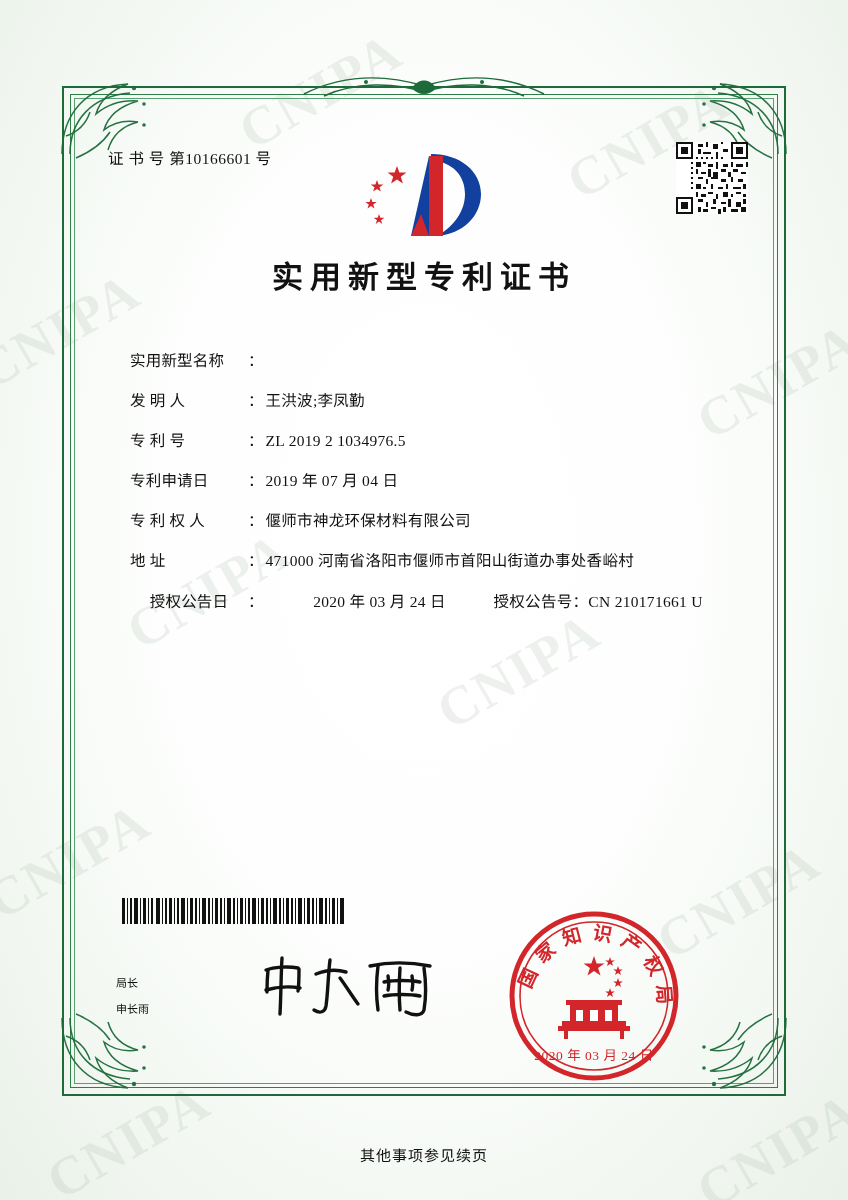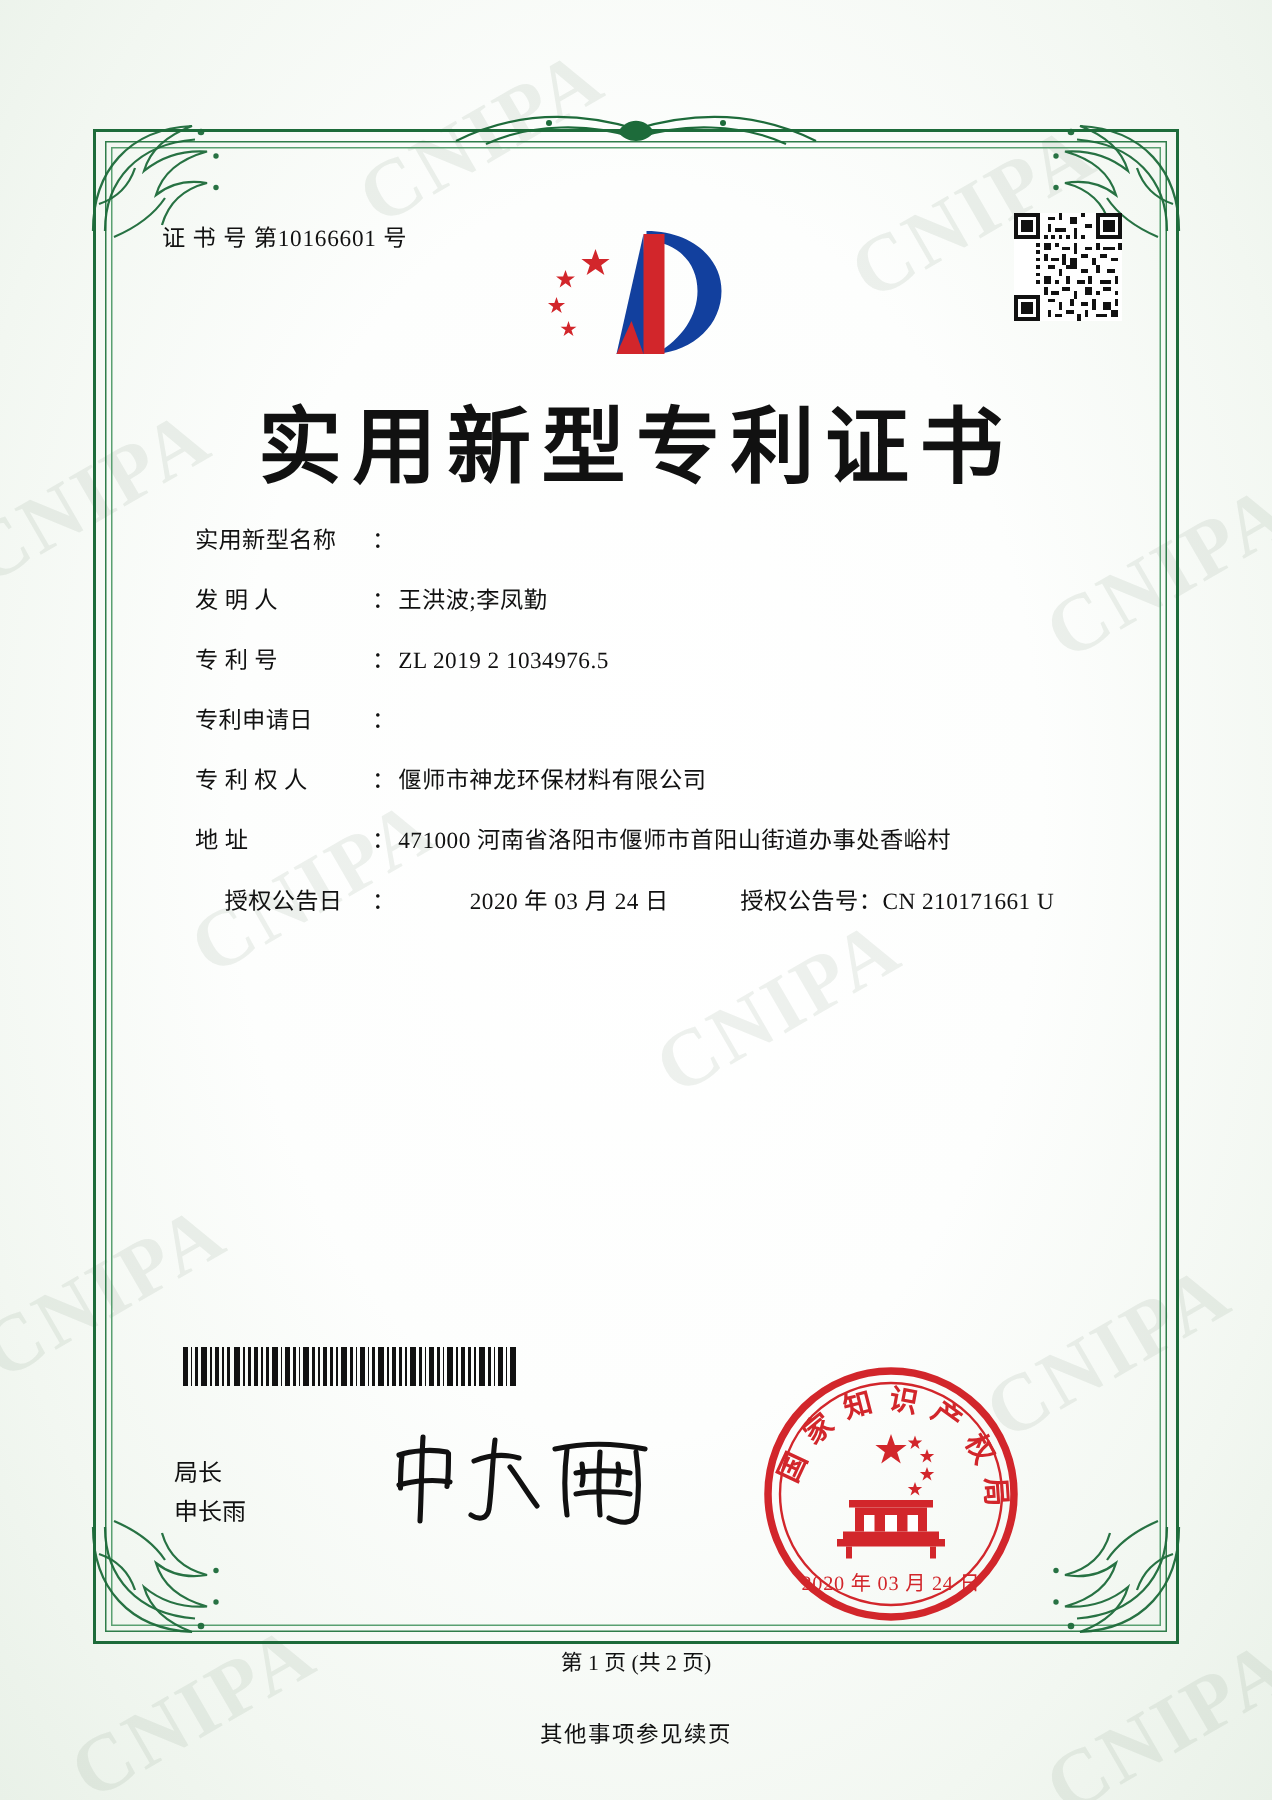--- a/index.html
+++ b/index.html
@@ -124,21 +124,21 @@
   }
   .logo svg { display:block; width:100%; height:100%; }
 
   
   .doc-title {
     position: absolute;
     left: 0; right: 0;
     top: 252px;
     text-align: center;
     font-family: Liberation Serif, serif;
-    font-size: 56px;
+    font-size: 31px;
     font-weight: 700;
     letter-spacing: 7px;
     color: #111;
   }
 
   
   .fields {
     position: absolute;
     left: 112px;
     top: 352px;
@@ -190,21 +190,21 @@
     width: 222px;
     height: 26px;
   }
   .barcode svg { display:block; width:100%; height:100%; }
 
   
   .sig-label {
     position: absolute;
     left: 116px;
     top: 970px;
-    font-size: 16px;
+    font-size: 11px;
     line-height: 26px;
     color: #111;
   }
   .sig-hand {
     position: absolute;
     left: 254px;
     top: 952px;
     width: 200px;
     height: 70px;
     color: #111;
@@ -465,20 +465,21 @@
 
     <div class="field">
       <span class="lbl">专    利    号</span>
       <span class="sep">：</span>
       <span class="val">ZL 2019 2 1034976.5</span>
     </div>
 
     <div class="field">
       <span class="lbl">专利申请日</span>
       <span class="sep">：</span>
+      <span class="val">2019 年 07 月 04 日</span>
     </div>
 
     <div class="field">
       <span class="lbl">专 利 权 人</span>
       <span class="sep">：</span>
       <span class="val">偃师市神龙环保材料有限公司</span>
     </div>
 
     <div class="field">
       <span class="lbl">地         址</span>
@@ -625,16 +626,15 @@
           <rect x="99" y="102" width="7" height="11"></rect>
         </g>
         <rect x="58" y="123" width="4" height="8"></rect>
         <rect x="114" y="123" width="4" height="8"></rect>
       </g>
 
       <text x="88" y="152" text-anchor="middle" font-family="'Liberation Serif', serif" font-size="13.5" fill="#d2262b" letter-spacing="0.5">2020 年 03 月 24 日</text>
     </svg>
   </div>
 
-  <div class="page-num">第 1 页 (共 2 页)</div>
   <div class="footer-note">其他事项参见续页</div>
 
 </div>
 
 </body></html>

